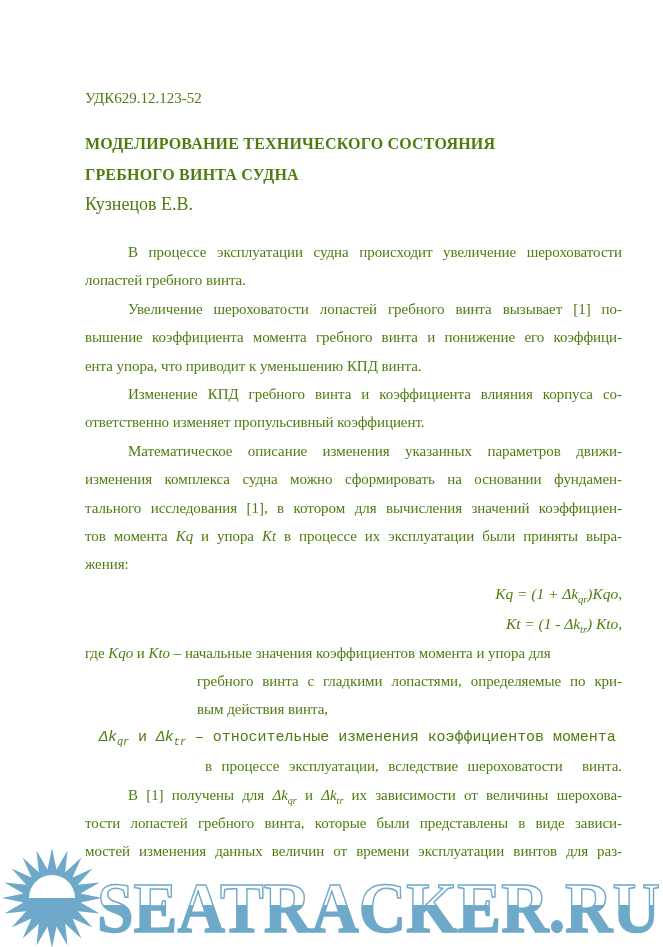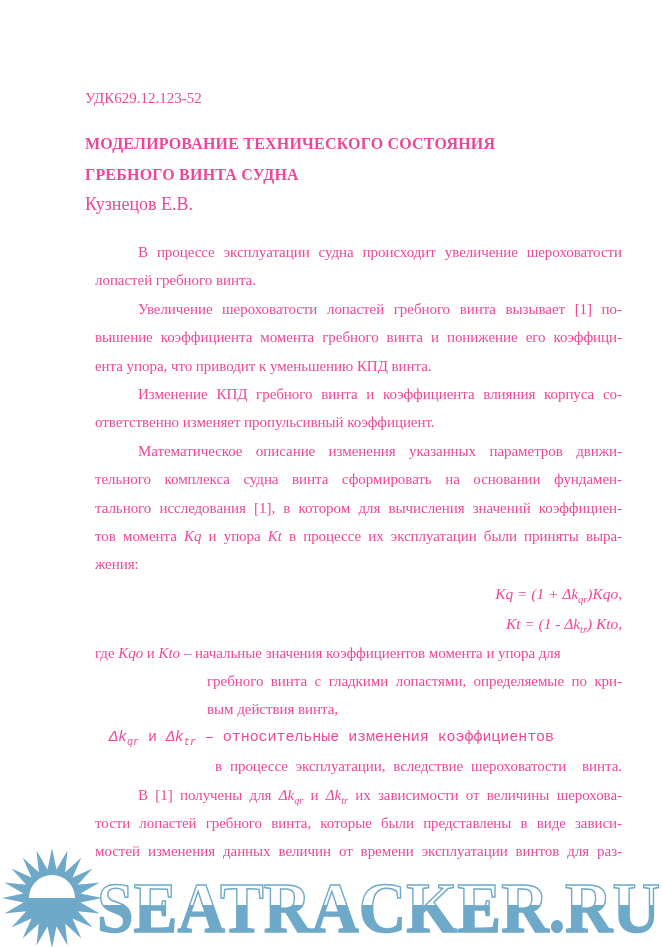--- a/index.html
+++ b/index.html
@@ -1,30 +1,30 @@
 <!DOCTYPE html>
 <html><head>
 <meta charset="utf-8">
 <style>
   html,body{margin:0;padding:0;background:#ffffff;}
   .page{
     position:relative; width:663px; height:947px; background:#ffffff;
-    font-family:"Liberation Serif","DejaVu Serif",serif; color:#ec4899;
+    font-family:"Liberation Serif","DejaVu Serif",serif; color:#4d7c0f;
     overflow:hidden;
     border-radius:21px;
   }
   .udc{position:absolute; left:85px; top:90px; font-size:15px;}
   .title{position:absolute; left:85px; top:128px; width:537px; text-align:left;
          font-weight:bold; font-size:16px; letter-spacing:.2px;}
   .title .tl{height:31px; line-height:31px;}
   .author{position:absolute; left:85px; top:190px; width:537px; 
           font-size:18px; height:29px; line-height:29px;}
   .body{position:absolute; left:85px; top:238px; width:537px; font-size:15px;
         letter-spacing:-0.05px;}
-  .ln{height:28.4px; line-height:28.4px; overflow:hidden;margin-left:10px;}
+  .ln{height:28.4px; line-height:28.4px; overflow:hidden;}
   .j{text-align:justify; text-align-last:justify;}
   .ind{text-indent:43px;}
   .h1{padding-left:112px;}
   .h2{padding-left:120px;}
   .h3{padding-left:14px;font-family:Liberation Mono, monospace;}
   .formula{height:30px; line-height:30px; text-align:right; font-size:15.5px;}
   .it{font-style:italic;}
   sub{font-size:68%; line-height:0;}
   .watermark{position:absolute; left:0; top:845px; width:663px; height:102px;}
   .wm-text{font-family:"Liberation Serif","DejaVu Serif",serif; font-weight:bold;}
@@ -45,21 +45,21 @@
 
   <div class="body">
     <div class="ln j ind">В процессе эксплуатации судна происходит увеличение шероховатости</div>
     <div class="ln">лопастей гребного винта.</div>
     <div class="ln j ind">Увеличение шероховатости лопастей гребного винта вызывает [1] по-</div>
     <div class="ln j">вышение коэффициента момента гребного винта и понижение его коэффици-</div>
     <div class="ln">ента упора, что приводит к уменьшению КПД винта.</div>
     <div class="ln j ind">Изменение КПД гребного винта и коэффициента влияния корпуса со-</div>
     <div class="ln">ответственно изменяет пропульсивный коэффициент.</div>
     <div class="ln j ind">Математическое описание изменения указанных параметров движи-</div>
-    <div class="ln j">тельного комплекса судна винта сформировать на основании фундамен-</div>
+    <div class="ln j">изменения комплекса судна можно сформировать на основании фундамен-</div>
     <div class="ln j">тального исследования [1], в котором для вычисления значений коэффициен-</div>
     <div class="ln j">тов момента <span class="it">Kq</span> и упора <span class="it">Kt</span> в процессе их эксплуатации были приняты выра-</div>
     <div class="ln">жения:</div>
 
     <div class="formula"><span class="it">Kq = (1 + Δk</span><sub class="it">qr</sub><span class="it">)Kqo,</span></div>
     <div class="formula"><span class="it">Kt = (1 - Δk</span><sub class="it">tr</sub><span class="it">) Kto,</span></div>
 
     <div class="ln">где <span class="it">Kqo</span> и <span class="it">Kto</span> – начальные значения коэффициентов момента и упора для</div>
     <div class="ln j h1">гребного винта с гладкими лопастями, определяемые по кри-</div>
     <div class="ln h1">вым действия винта,</div>

